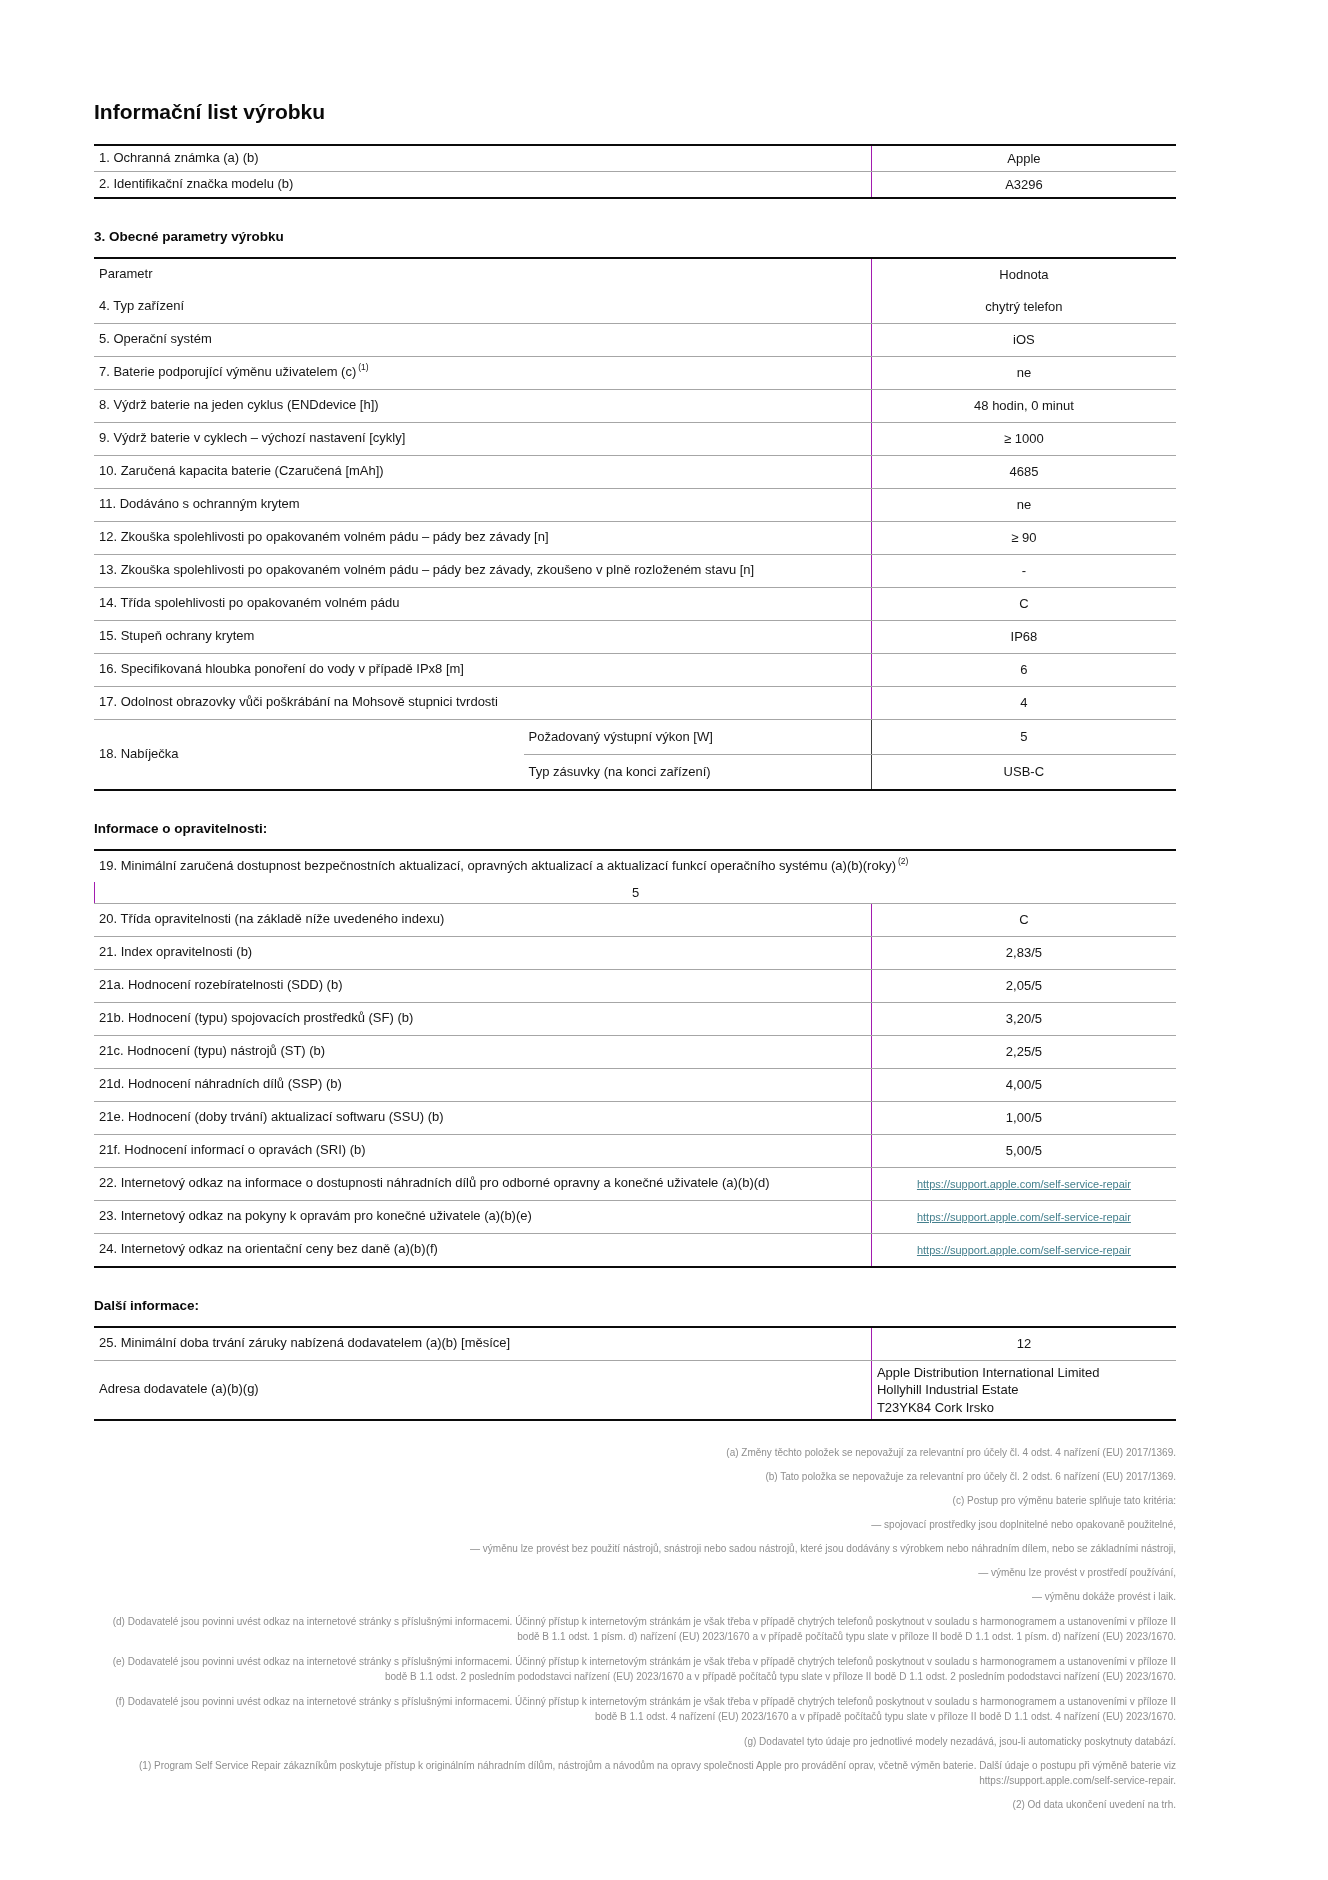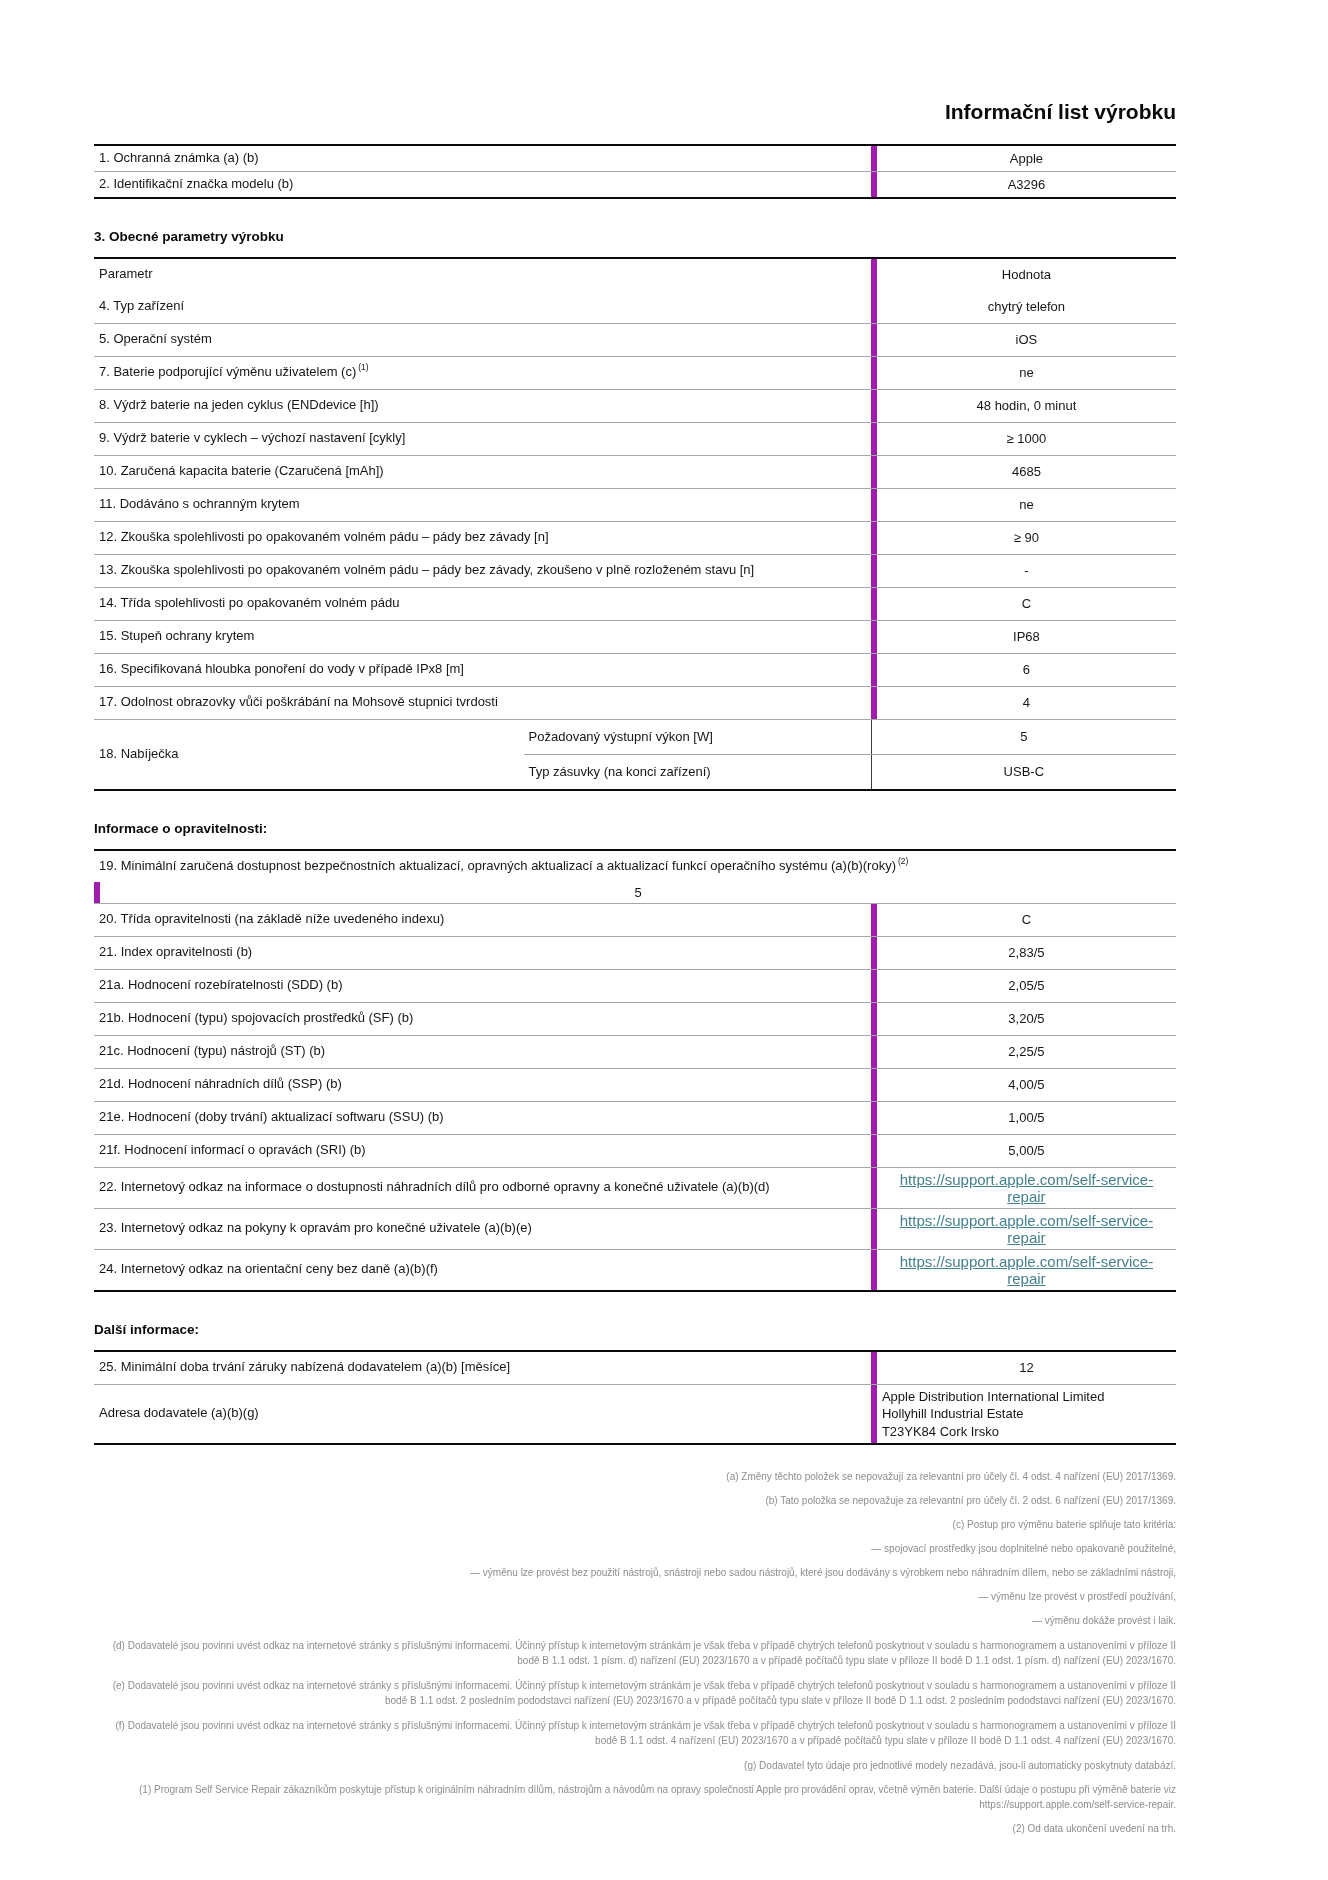--- a/index.html
+++ b/index.html
@@ -3,34 +3,34 @@
 <meta charset="utf-8">
 <style>
   html,body{margin:0;padding:0;background:#ffffff;}
   body{
     width:1328px;height:1880px;overflow:hidden;
     font-family:"Liberation Sans","DejaVu Sans",sans-serif;
     color:#111;-webkit-font-smoothing:antialiased;
   }
   .page{width:1082px;margin:0 auto 0 94px;padding-top:100px;box-sizing:border-box;}
   .doc-title{
-    font-size:21px;font-weight:bold;text-align:right;margin:0 0 20px 0;color:#0a0a0a;
+    font-size:21px;font-weight:bold;text-align:left;margin:0 0 20px 0;color:#0a0a0a;
   }
   .section-heading{
     font-size:13.5px;font-weight:bold;color:#0a0a0a;margin:30px 0 13px 0;
   }
   .tbl{border-top:2px solid #0b0b0b;border-bottom:2px solid #0b0b0b;}
   .trow{display:flex;align-items:stretch;border-top:1.5px solid #a6a6a6;}
   .trow:first-child{border-top:none;}
   .c-label{
     flex:0 0 71.8%;box-sizing:border-box;display:flex;align-items:center;
     padding:6px 10px 6px 5px;font-size:13px;line-height:1.45;color:#161616;
   }
   .c-value{
-    flex:1;box-sizing:border-box;border-left:6px solid #a21caf;
+    flex:1;box-sizing:border-box;border-left:1px solid #a21caf;
     display:flex;align-items:center;justify-content:center;text-align:center;
     padding:3px 8px;font-size:13px;color:#161616;
   }
   .id-table .trow{min-height:23px;}
   .id-table .c-label{padding-top:3px;padding-bottom:3px;}
   .grid-table .trow{min-height:32px;}
   .header-row .c-label,.header-row .c-value{font-weight:normal;}
   sup.fn-sup{font-size:8.5px;line-height:0;vertical-align:6px;margin-left:2px;}
   
   .split-row .c-label{flex:0 0 39.7%;}
@@ -40,21 +40,21 @@
   .sub-mid{
     flex:0 0 53.2%;box-sizing:border-box;display:flex;align-items:center;
     padding:5px 8px 5px 5px;font-size:13px;color:#161616;
   }
   .sub-val{
     flex:1;box-sizing:border-box;border-left:1px solid #3d3d3d;
     display:flex;align-items:center;justify-content:center;text-align:center;
     padding:5px 8px;font-size:13px;color:#161616;
   }
   .tall-row{min-height:50px;flex-direction:column;}
-  a.lnk{color:#45808e;text-decoration:underline;font-size:15px;cursor:pointer;}
+  a.lnk{color:#45808e;text-decoration:underline;font-size:11px;cursor:pointer;}
   .addr-cell{flex-direction:column;align-items:flex-start;justify-content:space-between;
     text-align:left;padding-left:5px;line-height:1.35;}
   .footnotes{margin-top:24px;text-align:right;}
   .fn{color:#8e8e8e;font-size:10px;line-height:1.5;margin-top:9px;max-width:1082px;}
   .fn.gap{margin-top:10px;}
 </style>
 </head>
 <body>
 
 <div class="page">

